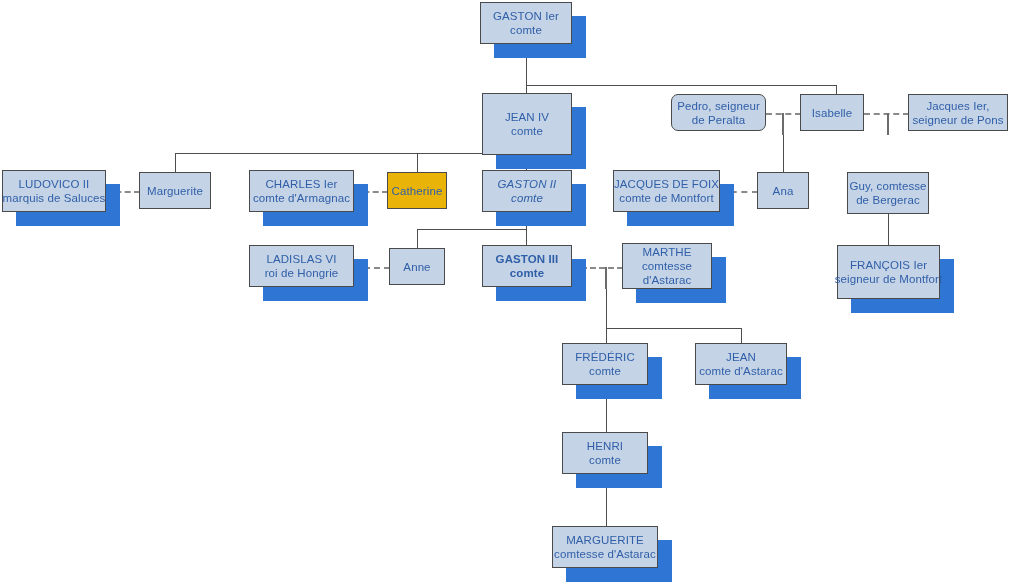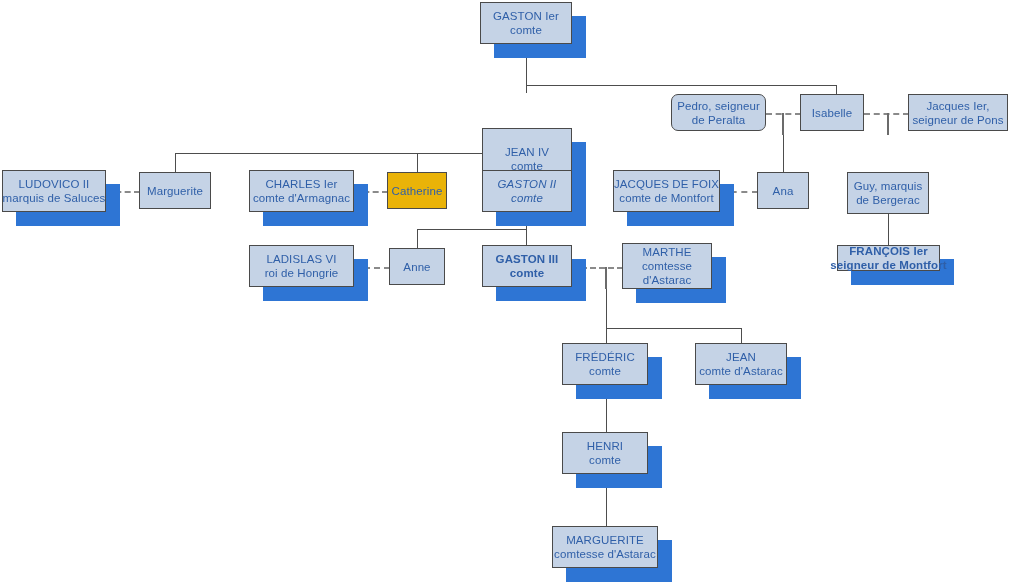--- a/index.html
+++ b/index.html
@@ -105,21 +105,21 @@
     <div class="marriage" style="left: 354px; top: 267px; width: 36px; border-top-color: rgb(138, 138, 138);"></div>
     <div class="marriage" style="left: 572px; top: 267px; width: 51px; border-top-color: rgb(138, 138, 138);"></div>
     <div class="marriage-drop" style="left: 605px; top: 267px; height: 22px;"></div>
     <div class="node" style="left: 480px; top: 2px; width: 92px; height: 42px;">
       <div class="shadow" style="background: rgb(46, 117, 212);"></div>
       <div class="box" style="background: rgb(197, 211, 230); border-color: rgb(74, 74, 74); color: rgb(47, 95, 168);">
         <span class="line">GASTON Ier</span>
         <span class="line">comte</span>
       </div>
     </div>
-    <div class="node" style="left: 482px; top: 93px; width: 90px; height: 62px; margin-top: 35px;">
+    <div class="node" style="left: 482px; top: 93px; width: 90px; height: 62px;">
       <div class="shadow" style="background: rgb(46, 117, 212);"></div>
       <div class="box" style="background: rgb(197, 211, 230); border-color: rgb(74, 74, 74); color: rgb(47, 95, 168);">
         <span class="line">JEAN IV</span>
         <span class="line">comte</span>
       </div>
     </div>
     <div class="node thin" style="left: 671px; top: 94px; width: 95px; height: 37px;">
       <div class="box" style="background: rgb(197, 211, 230); border-color: rgb(74, 74, 74); color: rgb(47, 95, 168); border-radius: 7px;">
         <span class="line">Pedro, seigneur</span>
         <span class="line">de Peralta</span>
@@ -174,21 +174,21 @@
         <span class="line">comte de Montfort</span>
       </div>
     </div>
     <div class="node thin" style="left: 757px; top: 172px; width: 52px; height: 37px;">
       <div class="box" style="background: rgb(197, 211, 230); border-color: rgb(74, 74, 74); color: rgb(47, 95, 168);">
         <span class="line">Ana</span>
       </div>
     </div>
     <div class="node thin" style="left: 847px; top: 172px; width: 82px; height: 42px;">
       <div class="box" style="background: rgb(197, 211, 230); border-color: rgb(74, 74, 74); color: rgb(47, 95, 168);">
-        <span class="line">Guy, marquis</span>
+        <span class="line">Guy, comtesse</span>
         <span class="line">de Bergerac</span>
       </div>
     </div>
     <div class="node" style="left: 249px; top: 245px; width: 105px; height: 42px;">
       <div class="shadow" style="background: rgb(46, 117, 212);"></div>
       <div class="box" style="background: rgb(197, 211, 230); border-color: rgb(74, 74, 74); color: rgb(47, 95, 168);">
         <span class="line">LADISLAS VI</span>
         <span class="line">roi de Hongrie</span>
       </div>
     </div>
@@ -205,21 +205,21 @@
       </div>
     </div>
     <div class="node" style="left: 622px; top: 243px; width: 90px; height: 46px;">
       <div class="shadow" style="background: rgb(46, 117, 212);"></div>
       <div class="box" style="background: rgb(197, 211, 230); border-color: rgb(74, 74, 74); color: rgb(47, 95, 168);">
         <span class="line">MARTHE</span>
         <span class="line">comtesse</span>
         <span class="line">d'Astarac</span>
       </div>
     </div>
-    <div class="node" style="left: 837px; top: 245px; width: 103px; height: 26px; font-weight: bold;">
+    <div class="node" style="left: 837px; top: 245px; width: 103px; height: 54px;">
       <div class="shadow" style="background: rgb(46, 117, 212);"></div>
       <div class="box" style="background: rgb(197, 211, 230); border-color: rgb(74, 74, 74); color: rgb(47, 95, 168);">
         <span class="line">FRANÇOIS Ier</span>
         <span class="line">seigneur de Montfort</span>
       </div>
     </div>
     <div class="node" style="left: 562px; top: 343px; width: 86px; height: 42px;">
       <div class="shadow" style="background: rgb(46, 117, 212);"></div>
       <div class="box" style="background: rgb(197, 211, 230); border-color: rgb(74, 74, 74); color: rgb(47, 95, 168);">
         <span class="line">FRÉDÉRIC</span>

